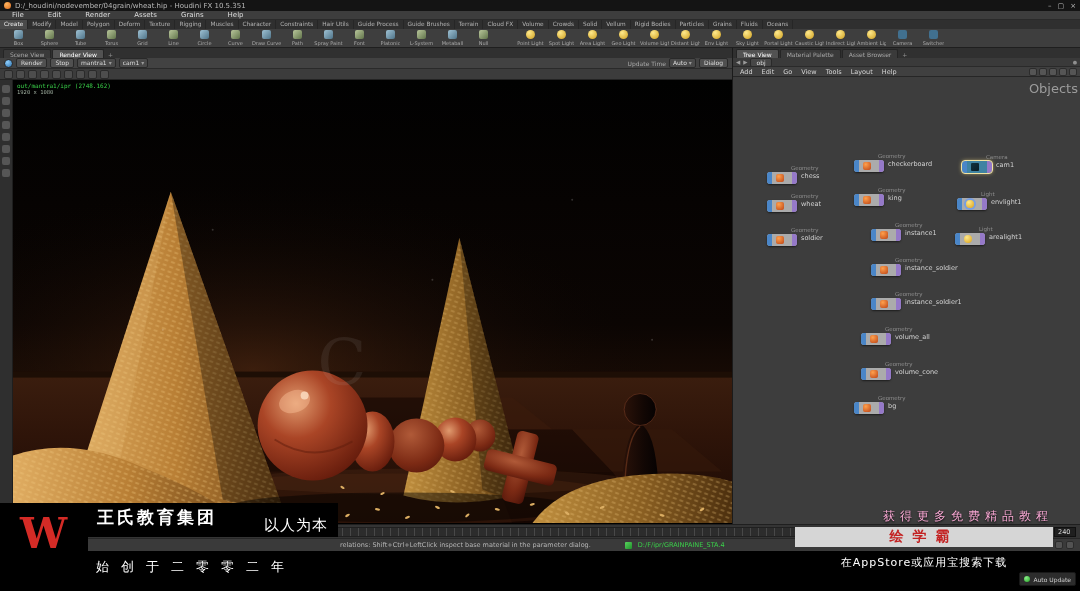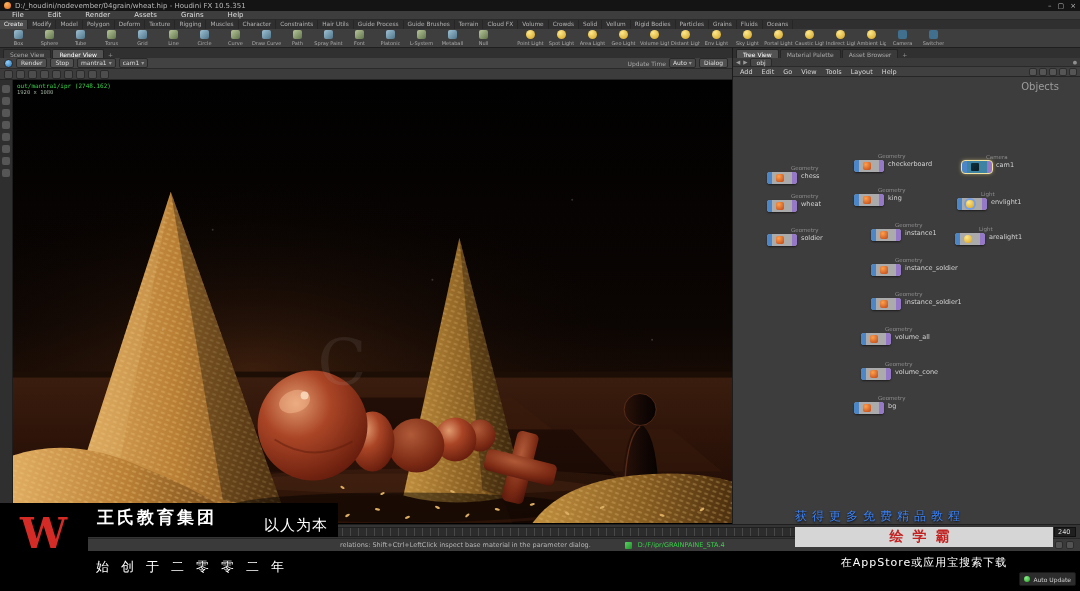--- a/index.html
+++ b/index.html
@@ -75,21 +75,21 @@
   .navico{font-size:5.5px;color:#9a9a9a}
   .crumb{background:#474747;border:1px solid #2a2a2a;border-radius:2px;padding:0 5px;line-height:7px;color:#ddd}
   .pin{margin-left:auto;font-size:5px;color:#8f8f8f}
   .netmenu{height:10px;background:#404040;display:flex;align-items:center;font-size:6.5px;color:#d5d5d5;
     padding:0 3px;gap:1px;border-bottom:1px solid #262626}
   .nmitem{padding:0 4px;white-space:nowrap}
   .netmenu .icons{margin-left:auto;display:flex;gap:2px;align-items:center}
   .nico{width:8px;height:8px;background:#555;border:1px solid #2c2c2c;border-radius:2px}
 
   .network{position:absolute;top:29px;left:0;right:0;bottom:0;background:#3d3d3d;overflow:hidden}
-  .objlabel{position:absolute;top:4px;right:21px;font-size:10px;color:#9c9c9c}
+  .objlabel{position:absolute;top:4px;right:2px;font-size:13px;color:#9c9c9c}
 
   .node{position:absolute;display:flex;align-items:flex-start;height:13px}
   .ntype{position:absolute;top:-7px;left:24px;font-size:5.5px;color:#8d8d8d;white-space:nowrap}
   .nbox{display:flex;width:30px;height:12px;border-radius:3px;overflow:hidden;background:#ababab;
     box-shadow:0 1px 2px rgba(0,0,0,.55)}
   .fl{width:5px;background:#4a86c8}
   .fr{width:5px;background:#9579c8;margin-left:auto}
   .nicon{width:8px;height:8px;margin:2px auto;border-radius:2px;background:radial-gradient(circle at 35% 30%,#ffa04c,#bc4416)}
   .nbox.cam{background:#3f83a2}
   .nbox.cam .nicon{background:linear-gradient(135deg,#12333f,#0a1d26);border-radius:1px}
@@ -121,22 +121,22 @@
   .sico{width:8px;height:8px;background:#525252;border:1px solid #2b2b2b;border-radius:2px}
 
   
   .band{position:absolute;left:0;top:551px;width:1080px;height:40px;background:#000;z-index:50}
   .brandstrip{position:absolute;left:0;top:503px;width:338px;height:34px;background:#000;z-index:51}
   .logo{position:absolute;left:0;top:503px;width:88px;height:60px;background:#000;z-index:60;
     display:flex;align-items:center;justify-content:center}
   .brandtext{position:absolute;left:97px;top:506px;z-index:52;font-size:17px;font-weight:bold;color:#fff;letter-spacing:3px;white-space:nowrap}
   .tagline{position:absolute;left:264px;top:516px;z-index:52;font-size:15px;color:#fff;letter-spacing:1px;white-space:nowrap}
   .founded{position:absolute;left:96px;top:558px;z-index:52;font-size:13px;color:#fff;letter-spacing:12px;white-space:nowrap}
-  .promo{position:absolute;left:795px;top:508px;width:258px;z-index:52;text-align:left;font-size:12px;
-    color:#3b82f6;letter-spacing:5px;text-shadow:0 1px 2px #000;white-space:nowrap}
+  .promo{position:absolute;left:795px;top:508px;width:258px;z-index:52;text-align:right;font-size:12px;
+    color:#f9a8d4;letter-spacing:5px;text-shadow:0 1px 2px #000;white-space:nowrap}
   .chip{position:absolute;left:795px;top:527px;width:258px;height:20px;background:#d6d6d6;z-index:52;
     display:flex;align-items:center;justify-content:center}
   .chiptext{font-size:14px;font-weight:bold;color:#c32222;letter-spacing:9px;white-space:nowrap}
   .download{position:absolute;left:795px;top:555px;width:258px;z-index:52;text-align:center;font-size:11px;
     color:#fff;letter-spacing:1px;white-space:nowrap}
 
   .updatemode{position:absolute;right:4px;top:572px;height:14px;z-index:60;background:#2c2c2c;
     border:1px solid #181818;border-radius:2px;display:flex;align-items:center;gap:3px;padding:0 4px;
     font-size:6px;color:#cfcfcf;white-space:nowrap}
   .greendot{width:6px;height:6px;border-radius:50%;background:radial-gradient(circle at 35% 30%,#8cf08c,#22a122)}

